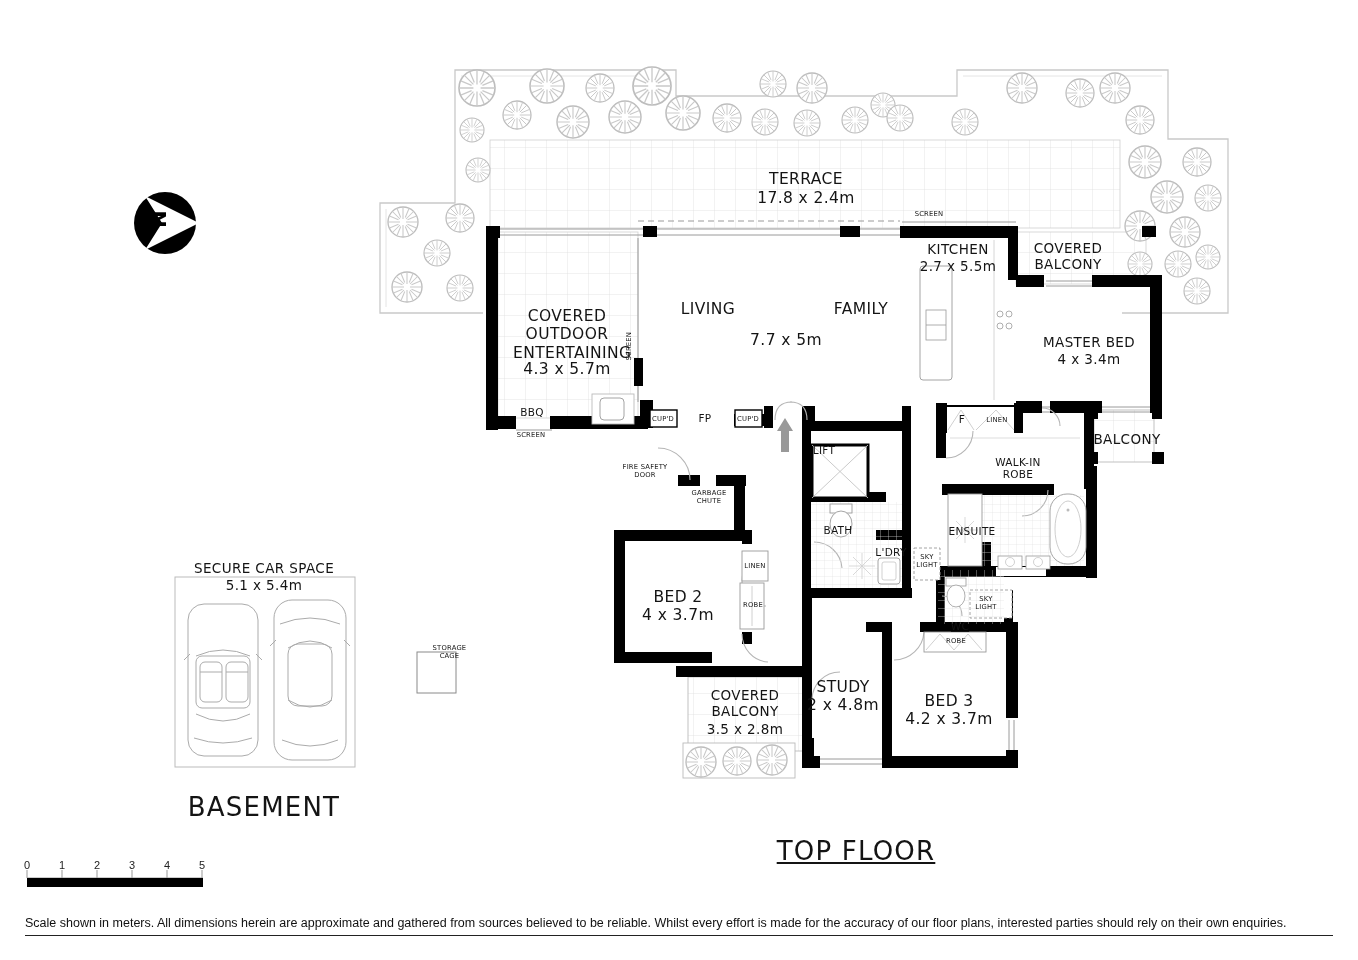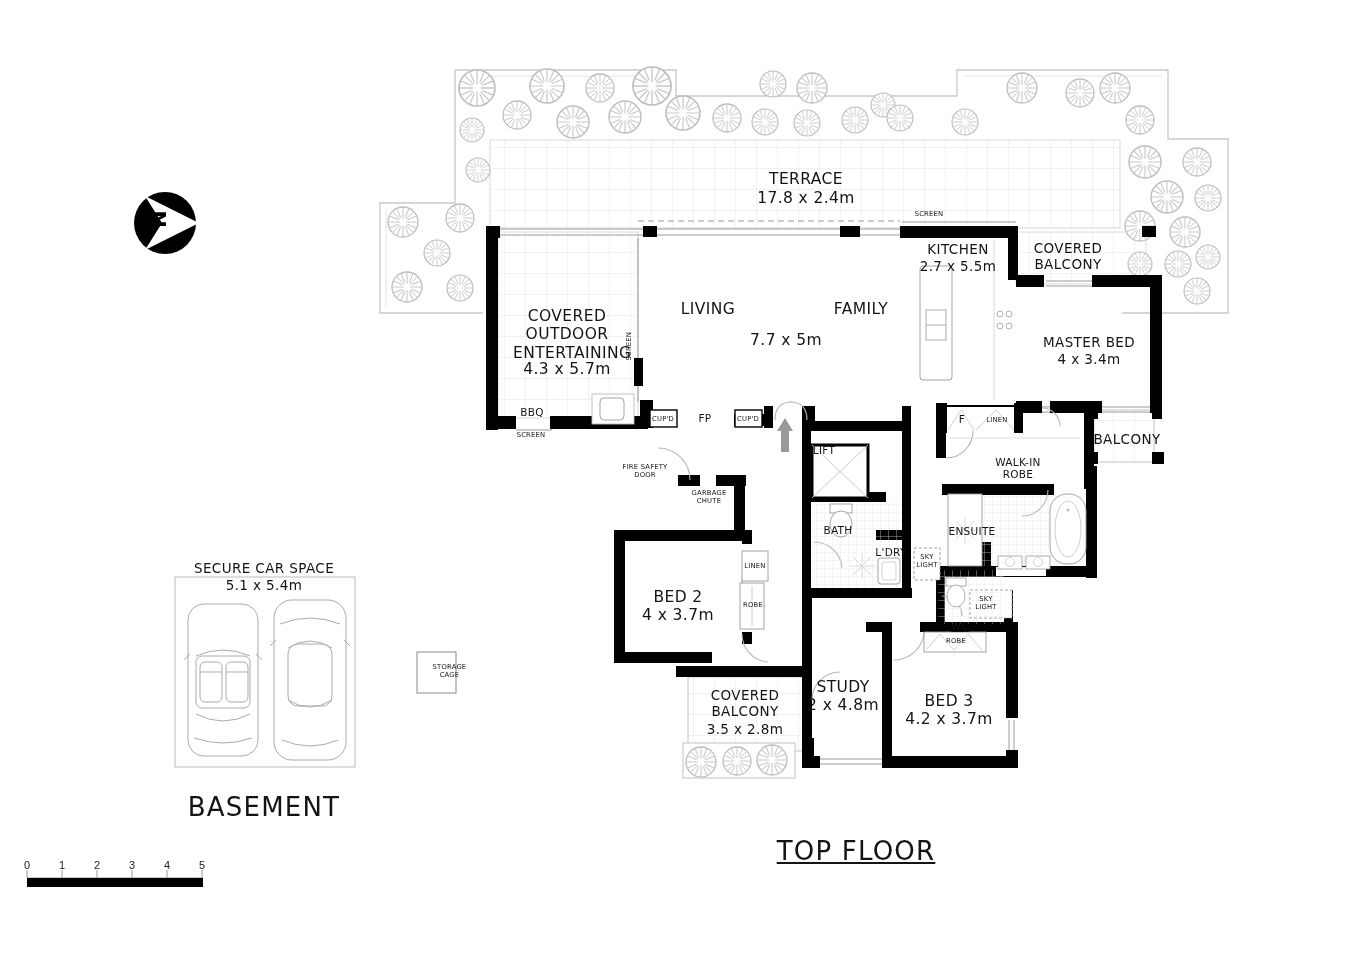--- a/index.html
+++ b/index.html
@@ -351,26 +351,27 @@
 <div class="lbl sm" style="left:962px;top:413px;">F</div>
 <div class="lbl tiny" style="left:997px;top:416px;">LINEN</div>
 <div class="lbl tiny" style="left:755px;top:562px;">LINEN</div>
 <div class="lbl tiny" style="left:753px;top:601px;">ROBE</div>
 <div class="lbl tiny" style="left:956px;top:637px;">ROBE</div>
 <div class="lbl tiny wrap" style="left:927px;top:553px;width:24px;">SKY LIGHT</div>
 <div class="lbl tiny wrap" style="left:986px;top:595px;width:24px;">SKY LIGHT</div>
 
 <div class="lbl md" style="left:264px;top:561px;">SECURE CAR SPACE</div>
 <div class="lbl md" style="left:264px;top:578px;">5.1 x 5.4m</div>
-<div class="lbl tiny wrap" style="left:436px;top:663px;width:34px;padding-left:27px;">STORAGE CAGE</div>
+<div class="lbl tiny wrap" style="left:436px;top:644px;width:34px;padding-left:27px;">STORAGE CAGE</div>
 
 <div class="lbl title" style="left:264px;top:792px;">BASEMENT</div>
 <div class="lbl title" style="left:856px;top:836px;text-decoration:underline;">TOP FLOOR</div>
 
 <div class="tick" style="left:27px;top:859px;">0</div>
 <div class="tick" style="left:62px;top:859px;">1</div>
 <div class="tick" style="left:97px;top:859px;">2</div>
 <div class="tick" style="left:132px;top:859px;">3</div>
 <div class="tick" style="left:167px;top:859px;">4</div>
 <div class="tick" style="left:202px;top:859px;">5</div>
 
+<div id="disclaimer">Scale shown in meters. All dimensions herein are approximate and gathered from sources believed to be  reliable. Whilst every effort is made for the accuracy of our floor plans, interested parties should rely on their own enquiries.</div>
 
 </div>
 
 </body></html>

